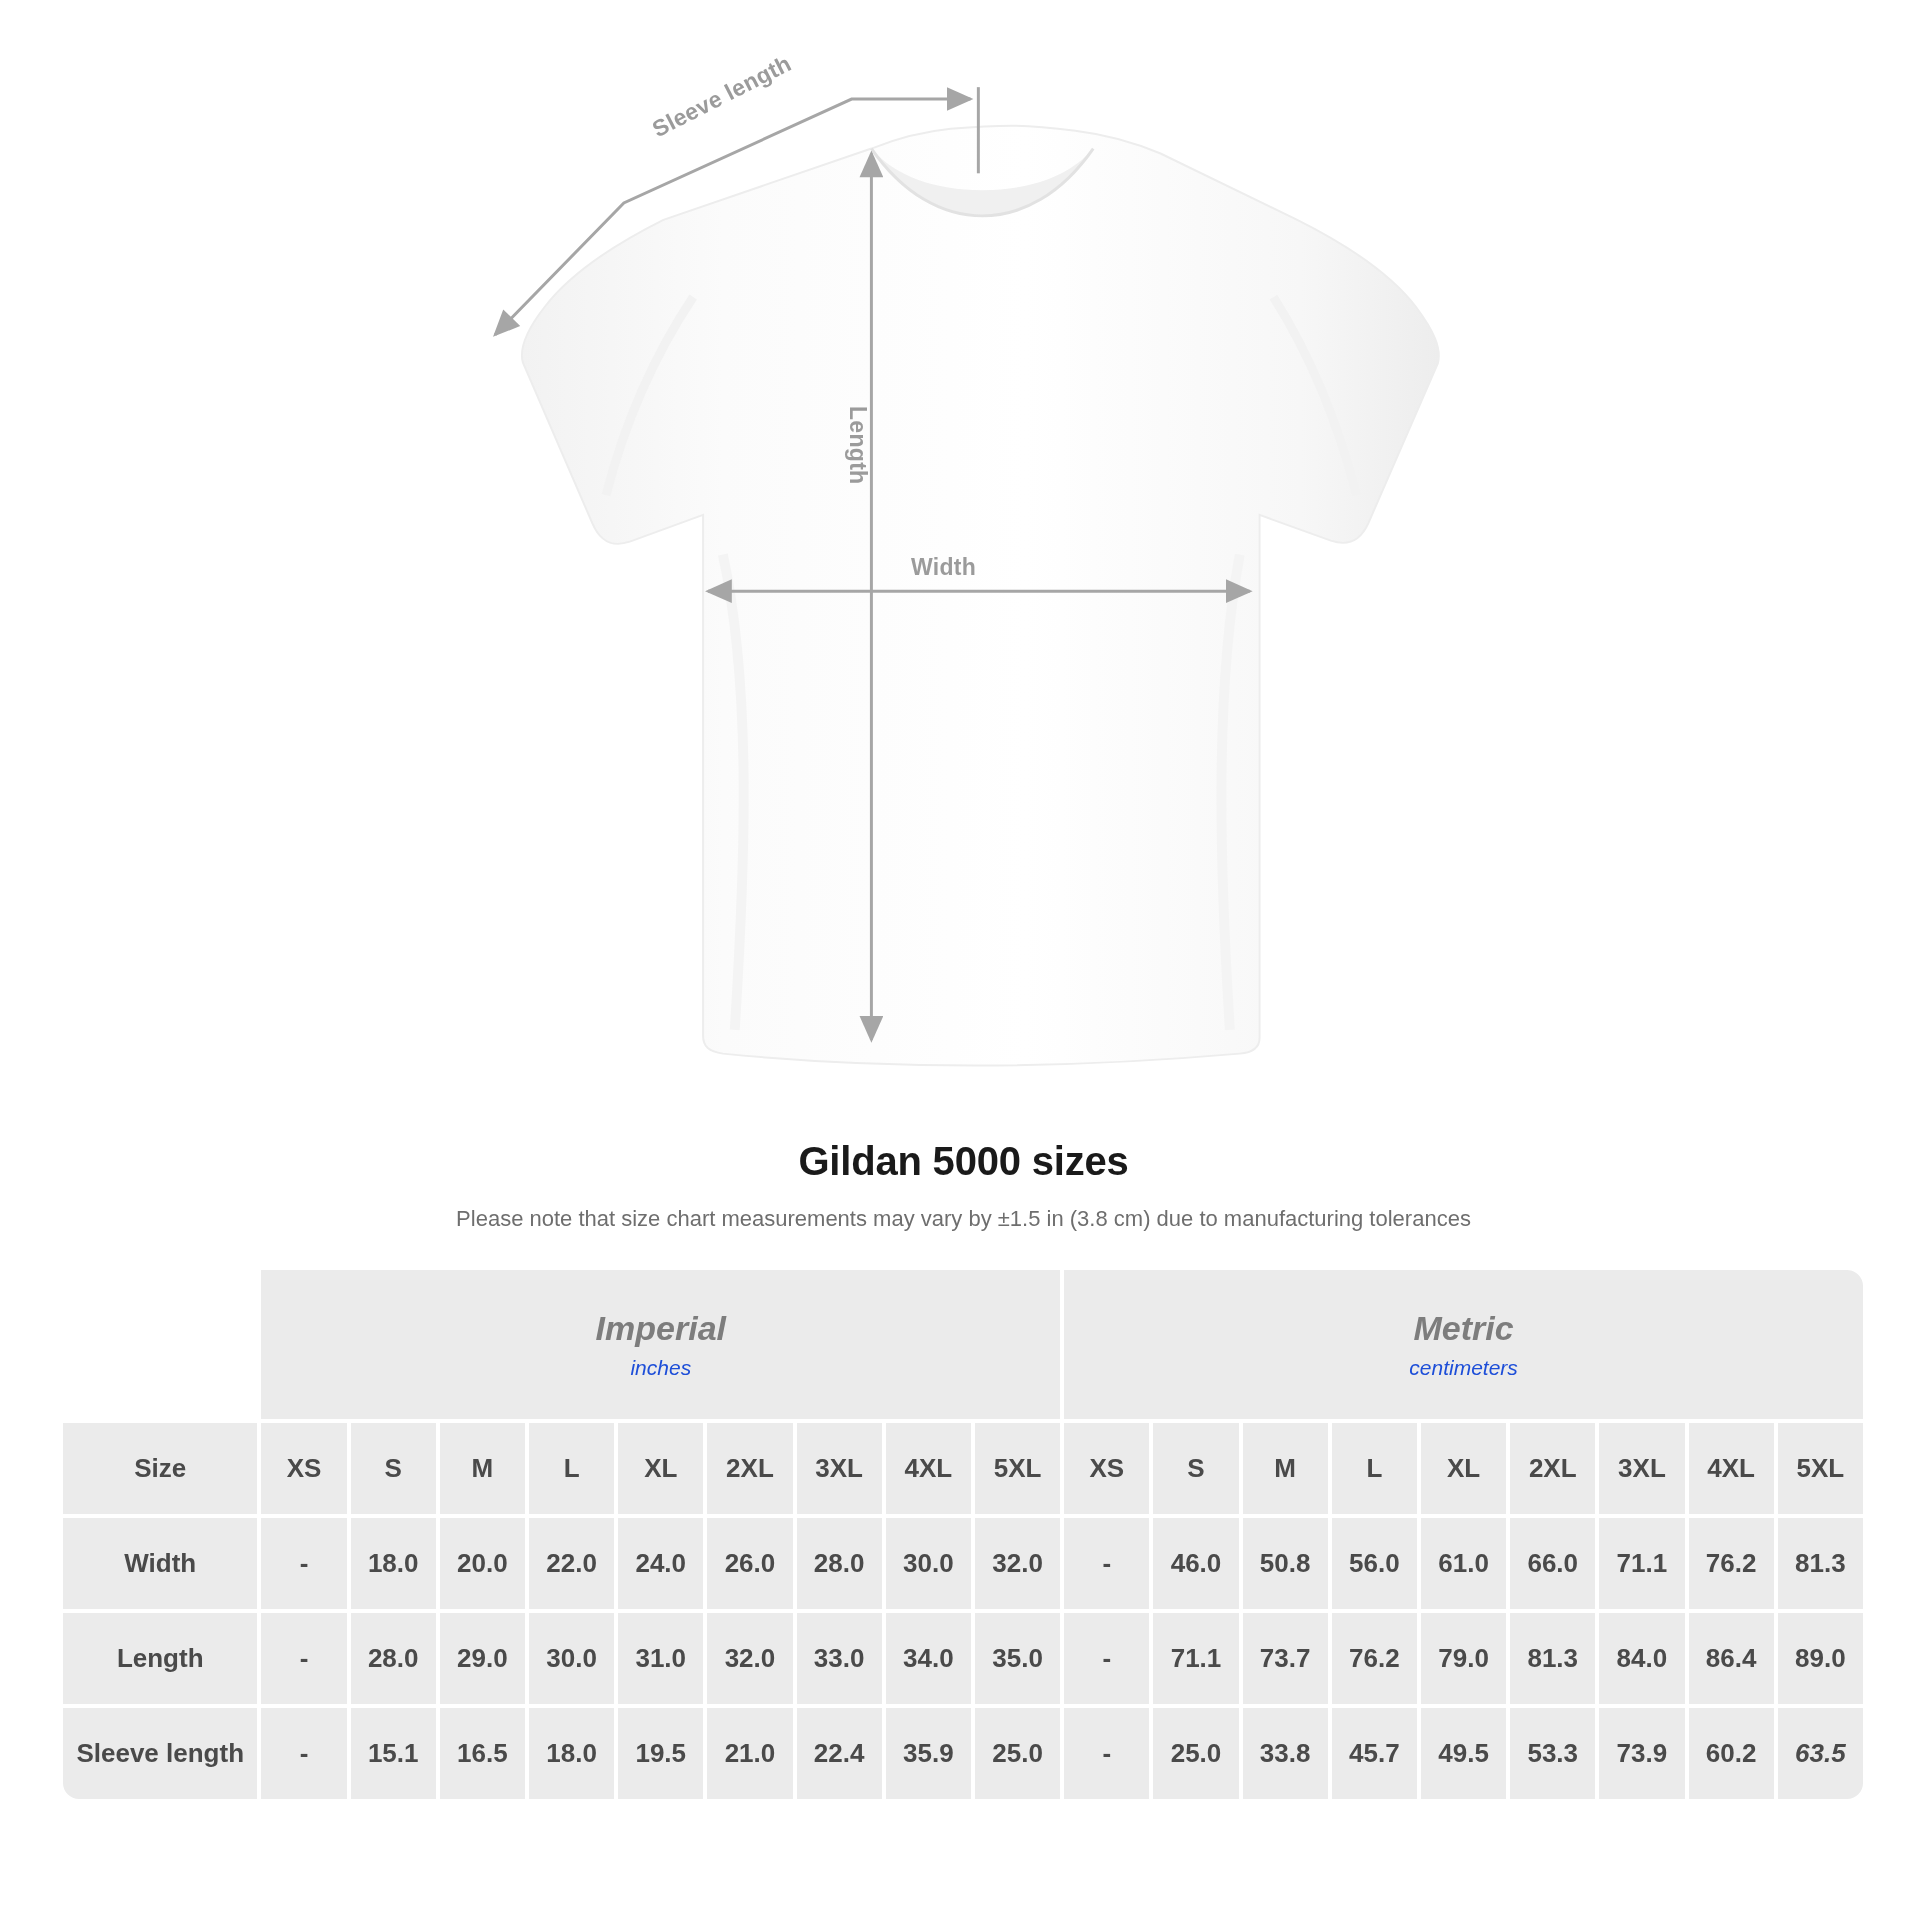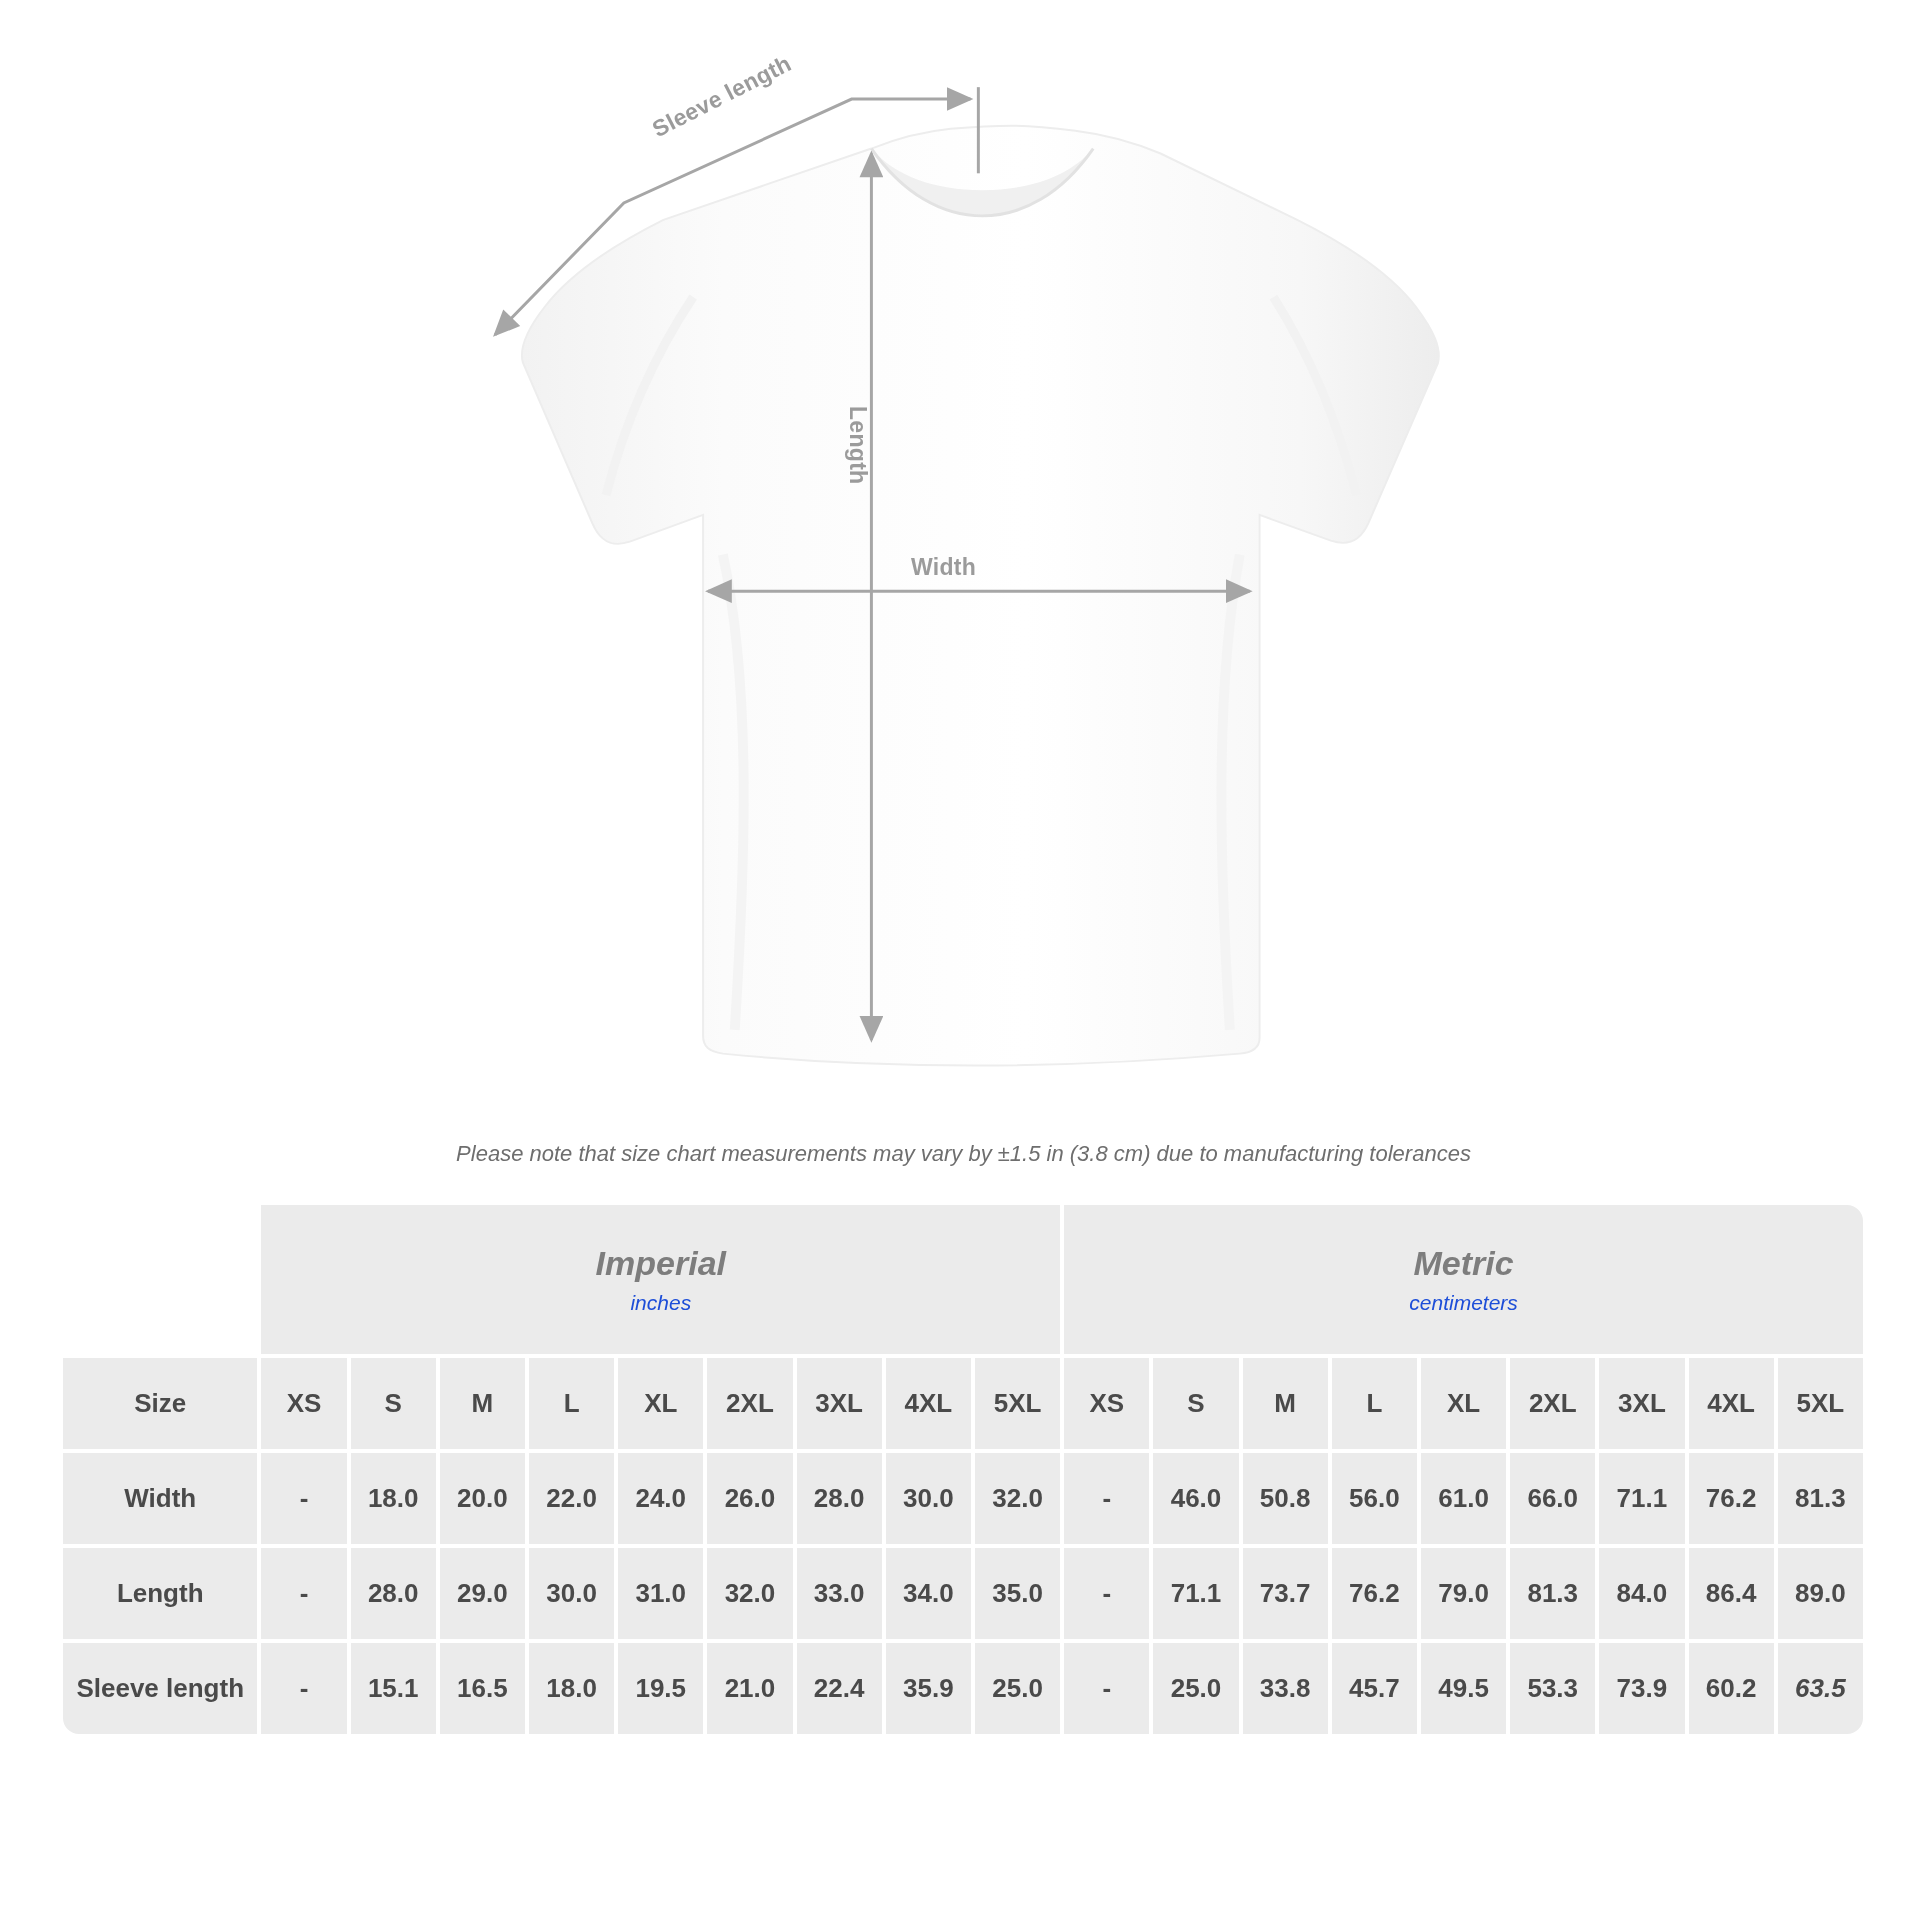--- a/index.html
+++ b/index.html
@@ -62,21 +62,20 @@
   }
   .chart-title {
     font-size: 40px;
     font-weight: bold;
     color: #1a1a1a;
     margin: 0;
     letter-spacing: -0.2px;
   }
   .chart-note {
     font-size: 22px;
-    font-style: italic;
     color: #6e6e6e;
     margin-top: 22px;
   }
 
   
   .table-wrap {
     margin: 36px 61px 0 61px;
   }
   table.size-table {
     border-collapse: separate;
@@ -212,20 +211,21 @@
         <line x1="715" y1="597" x2="1262" y2="597" marker-start="url(#arrow-start)" marker-end="url(#arrow-end)"></line>
       </g>
     </svg>
 
     <div class="dim-label" id="label-sleeve">Sleeve length</div>
     <div class="dim-label" id="label-length">Length</div>
     <div class="dim-label" id="label-width">Width</div>
   </div>
 
   <div class="heading-block">
+    <h1 class="chart-title">Gildan 5000 sizes</h1>
     <div class="chart-note">Please note that size chart measurements may vary by ±1.5 in (3.8 cm) due to manufacturing tolerances</div>
   </div>
 
   <div class="table-wrap">
     <table class="size-table">
       <colgroup>
         <col class="label-col">
         <col class="data-col">
           <col class="data-col">
           <col class="data-col">

